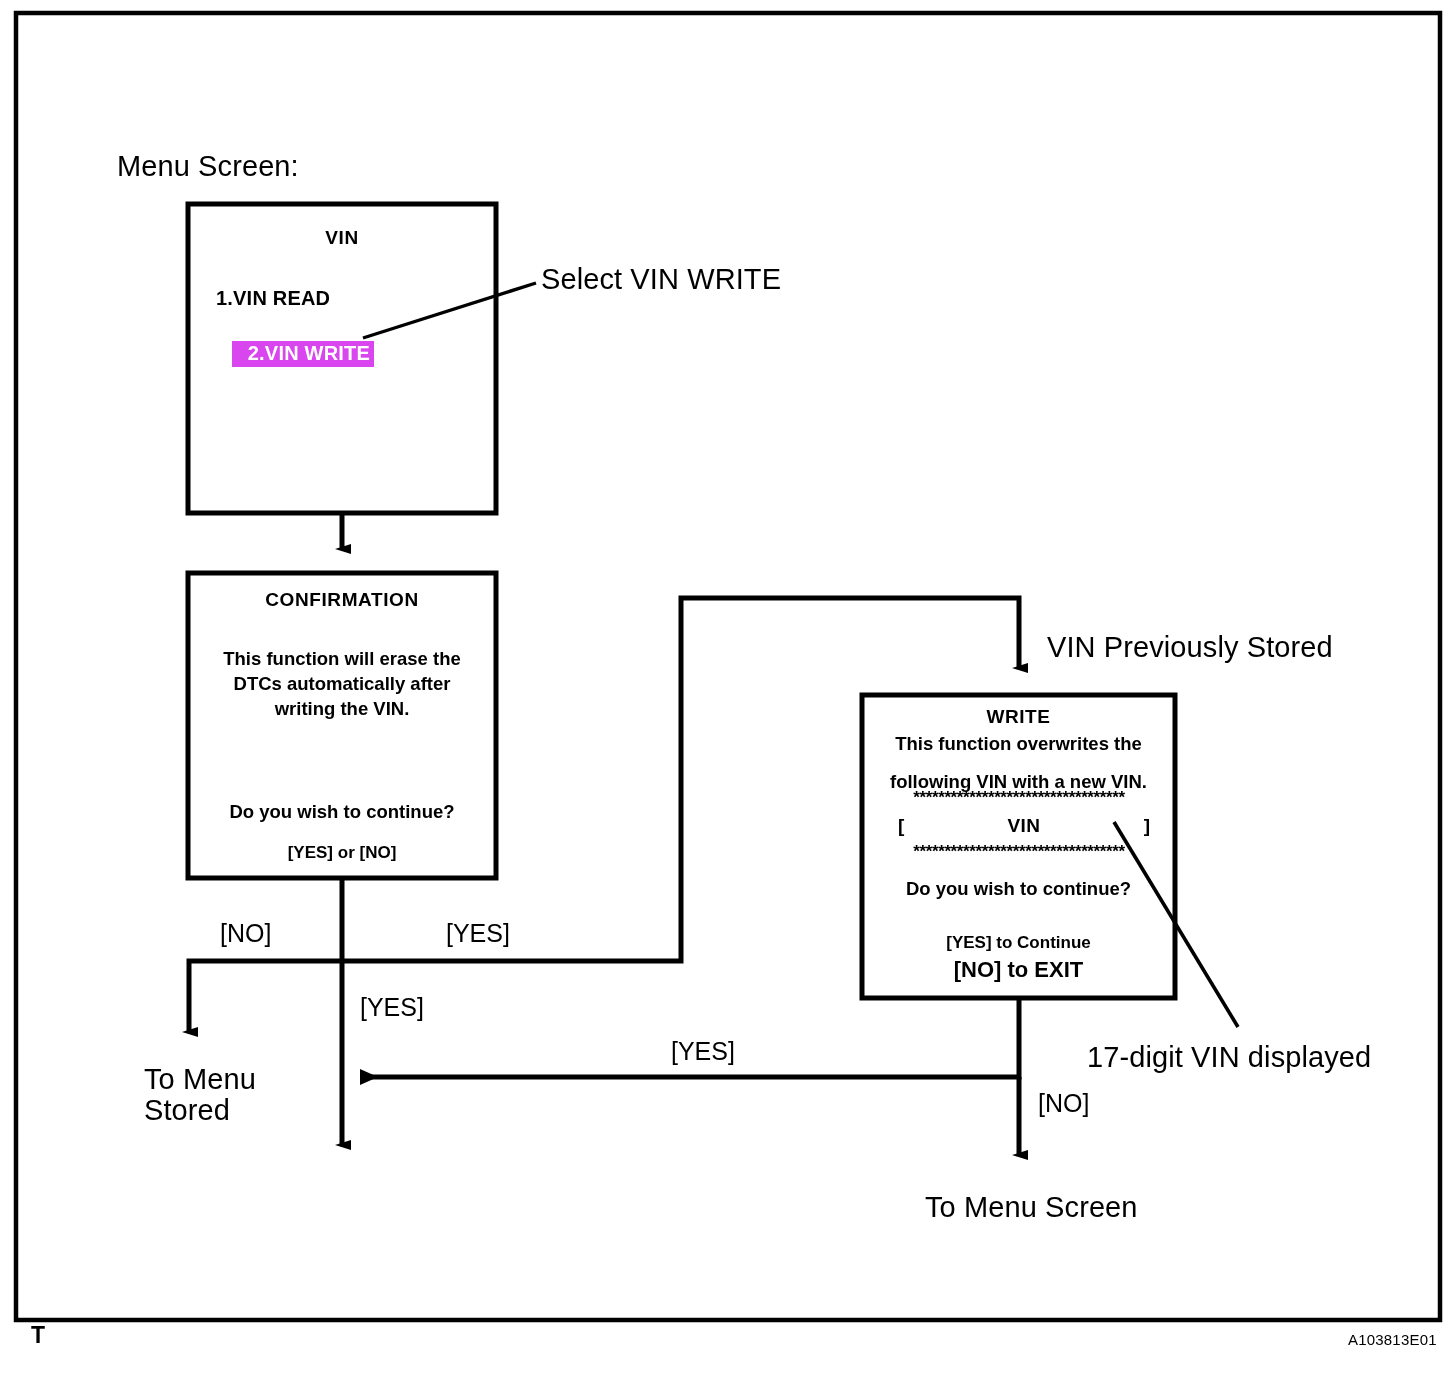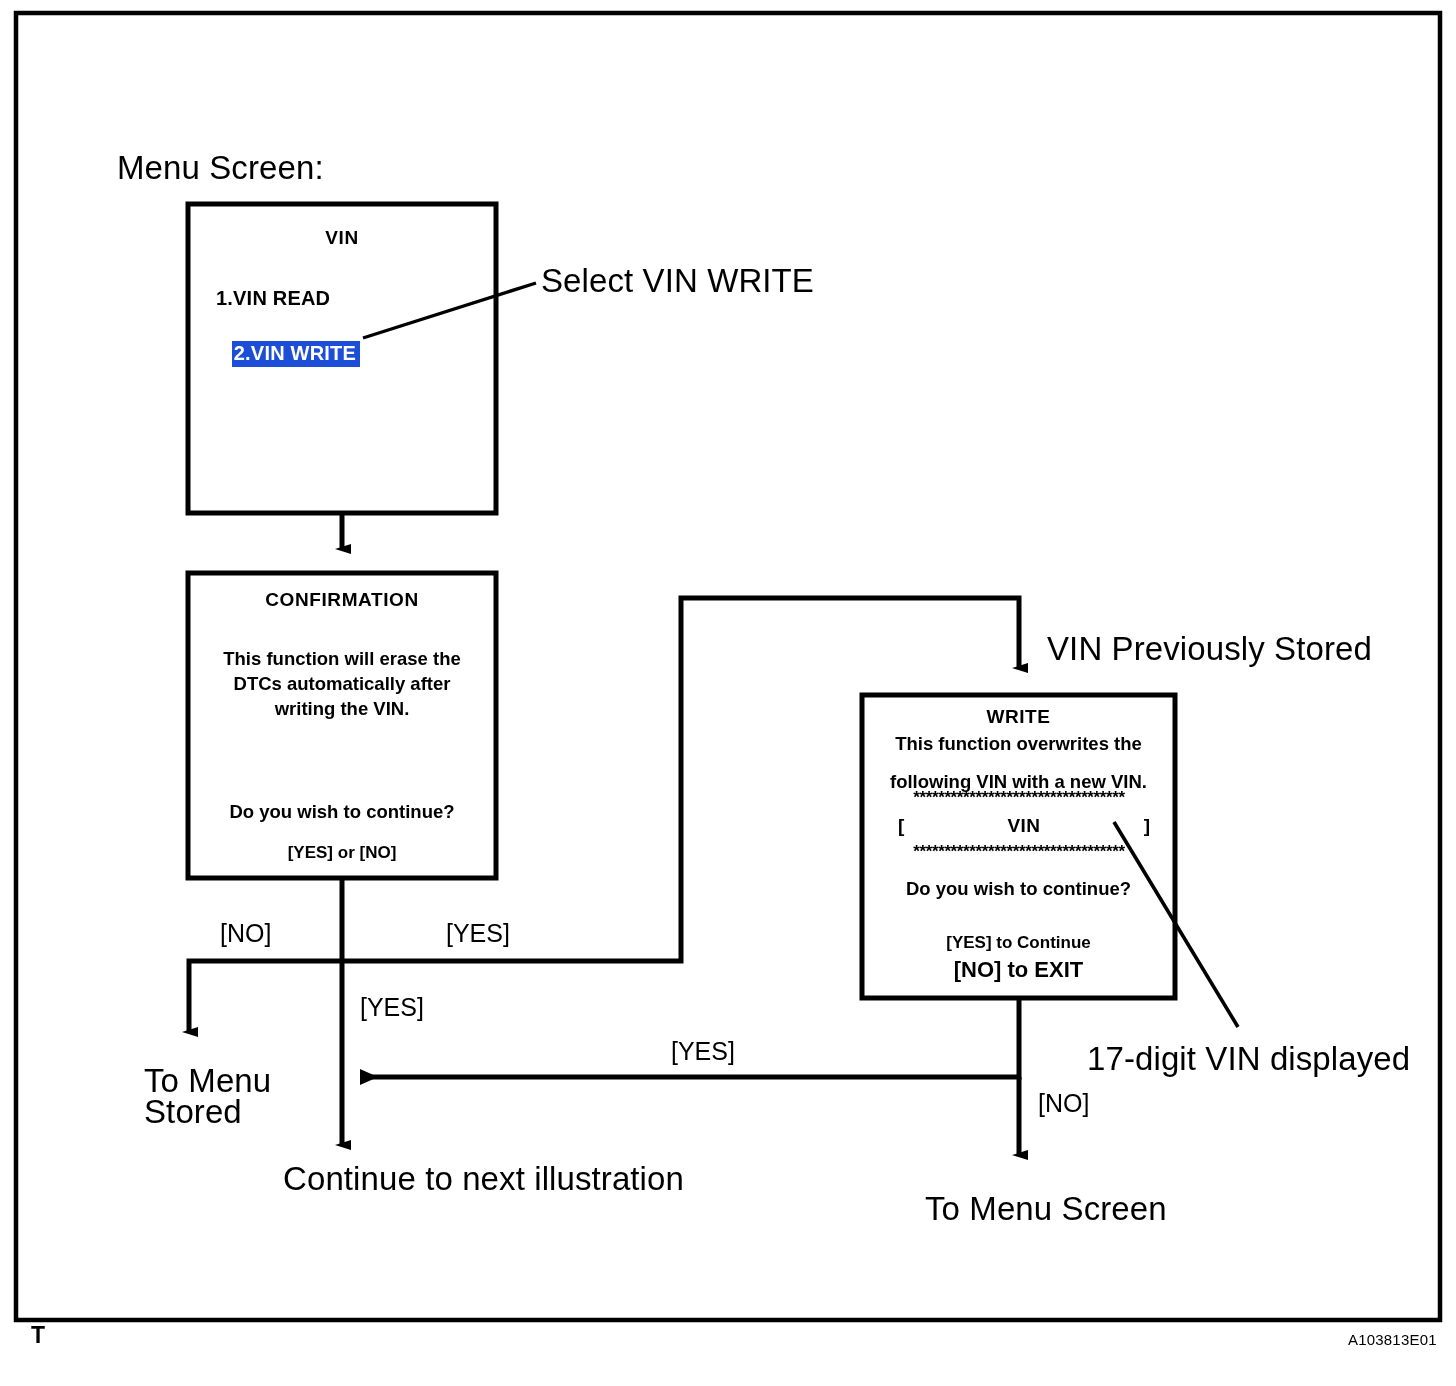--- a/index.html
+++ b/index.html
@@ -27,21 +27,21 @@
     height: 1386px;
   }
   .txt {
     position: absolute;
     white-space: pre;
     color: #000000;
     line-height: 1.18;
   }
   
   .anno {
-    font-size: 33px;
+    font-size: 29px;
     font-weight: normal;
     letter-spacing: 0.1px;
   }
   
   .flowlabel {
     font-size: 25px;
     font-weight: normal;
   }
   
   .screen {
@@ -54,23 +54,23 @@
     font-size: 19px;
     text-align: center;
     letter-spacing: 0.6px;
   }
   .menu-item {
     font-weight: bold;
     font-size: 20px;
     letter-spacing: 0.2px;
   }
   .menu-item.selected {
-    background: #1d4ed8;
+    background: #d946ef;
     color: #ffffff;
-    padding: 1px 4px 2px 2px;
+    padding: 1px 4px 2px 16px;
     display: inline-block;
   }
   .stars {
     font-weight: bold;
     font-size: 17px;
     letter-spacing: -0.4px;
     text-align: center;
     overflow: hidden;
   }
   .vinrow {
@@ -186,21 +186,20 @@
 
   <div class="txt flowlabel" style="left:360px; top:993px;">[YES]</div>
 
   <div class="txt flowlabel" style="left:671px; top:1037px;">[YES]</div>
 
   <div class="txt flowlabel" style="left:1038px; top:1089px;">[NO]</div>
 
   <div class="txt anno" style="left:144px; top:1062px;">To Menu</div>
   <div class="txt anno" style="left:144px; top:1093px;">Stored</div>
 
-  <div class="txt anno" style="left:283px; top:1160px;">Continue to next illustration</div>
 
   <div class="txt anno" style="left:925px; top:1190px;">To Menu Screen</div>
 
   <div class="txt corner-t" style="left:31px; top:1322px;">T</div>
 
   <div class="txt refcode" style="left:1348px; top:1331px;">A103813E01</div>
 
 </div>
 
 </body></html>

